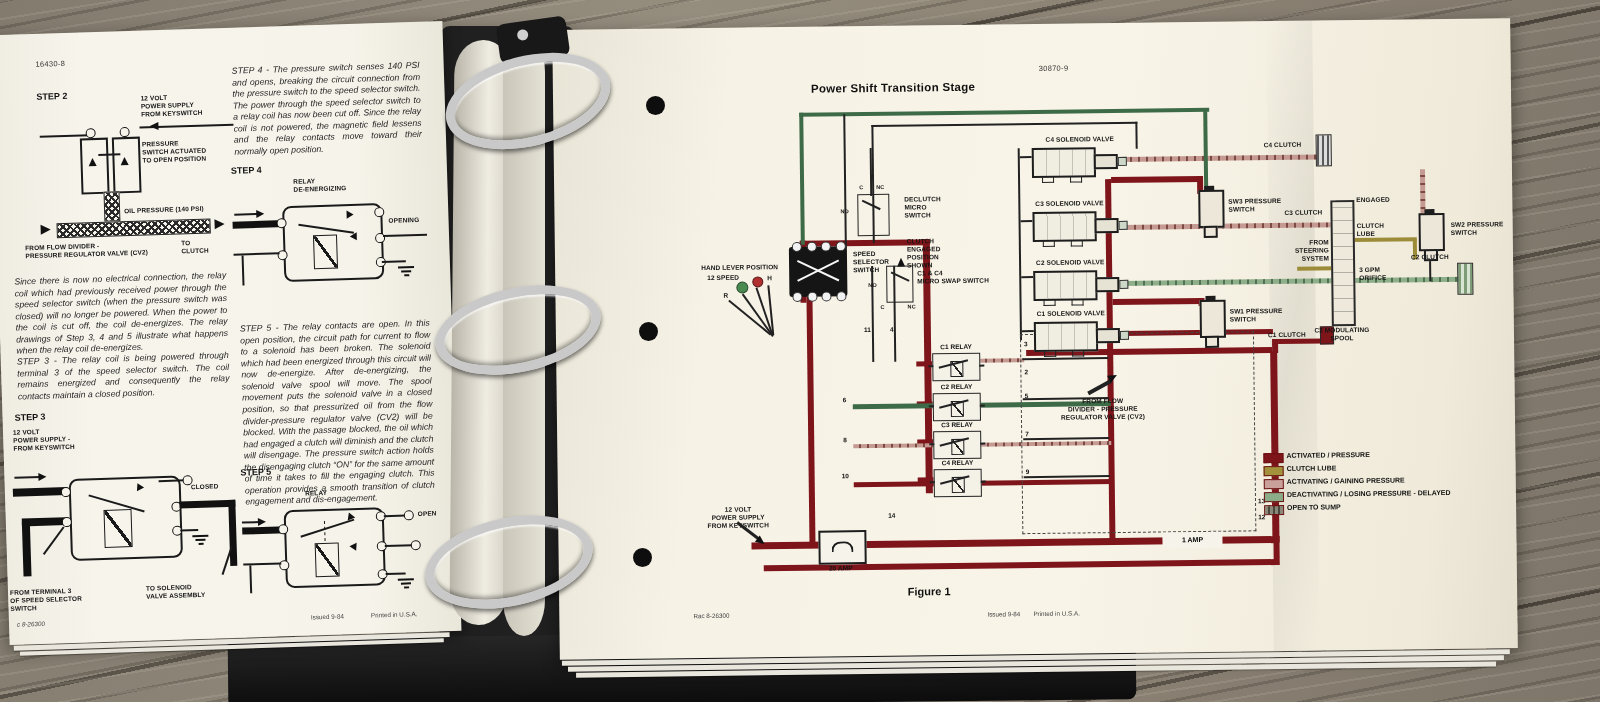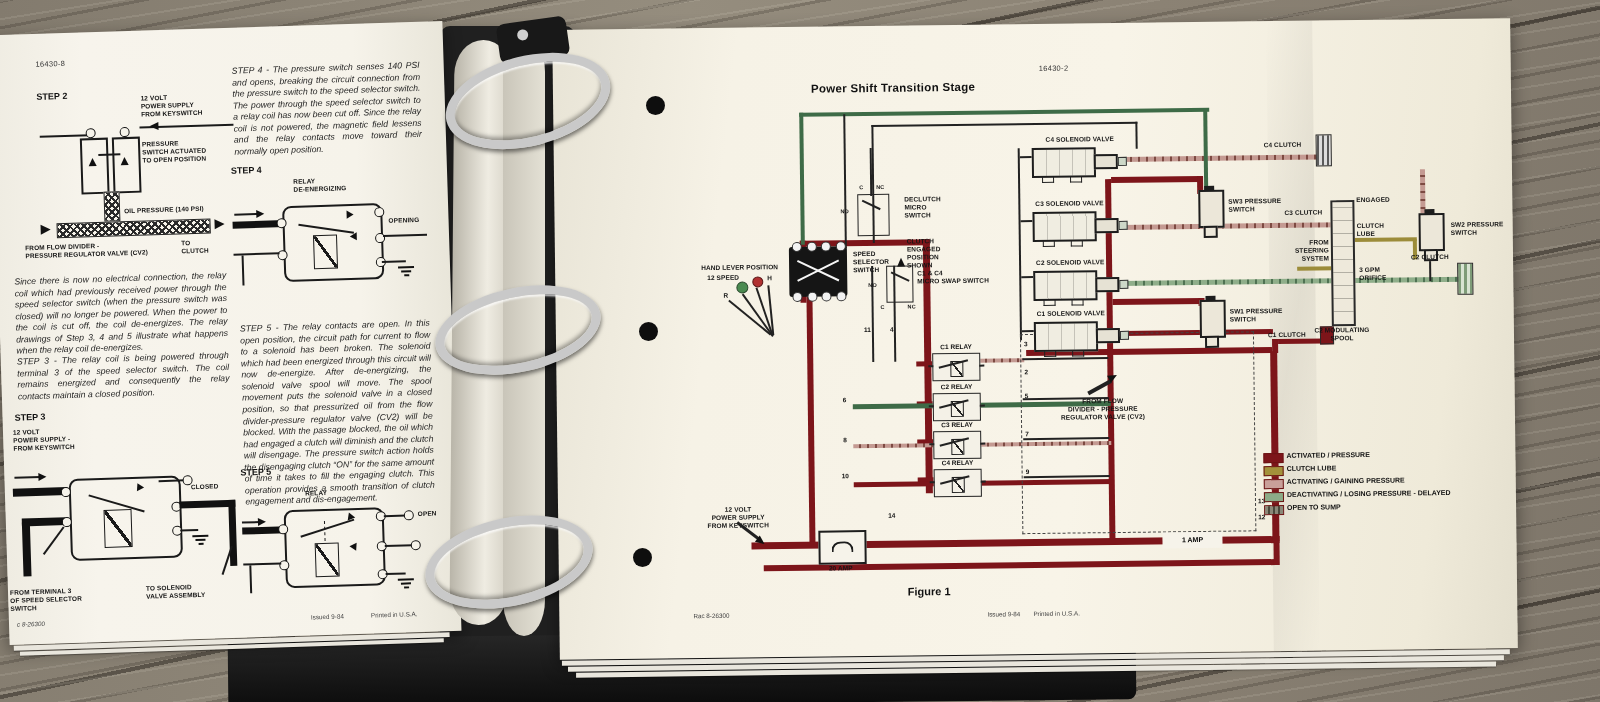--- a/index.html
+++ b/index.html
@@ -246,21 +246,21 @@
     </div>
 
     <div class="foot" style="left:302px;top:588px">Issued 9-84</div>
     <div class="foot" style="left:362px;top:588px">Printed in U.S.A.</div>
     <div class="stack" style="left:4px;bottom:-6px;width:436px;height:5px"></div>
     <div class="stack" style="left:10px;bottom:-11px;width:424px;height:4px"></div>
   </div>
 
   <div class="page page-right">
     <div class="crease"></div>
-    <div class="hdr" style="left:486px;top:40px">16430-2</div>
+    <div class="hdr" style="left:486px;top:40px">30870-9</div>
     <div class="title" style="left:258px;top:56px">Power Shift Transition Stage</div>
 
     <div id="wires">
         <div class="w r" style="left: 245px; top: 214px; width: 130px; height: 6px;"></div>
         <div class="w r" style="left: 245px; top: 214px; width: 6px; height: 62px;"></div>
         <div class="w r" style="left: 251px; top: 270px; width: 6px; height: 249px;"></div>
         <div class="w r" style="left: 193px; top: 515px; width: 528px; height: 7px;"></div>
         <div class="w r" style="left: 205px; top: 538px; width: 512px; height: 6px;"></div>
         <div class="w r" style="left: 715px; top: 515px; width: 6px; height: 29px;"></div>
         <div class="w r" style="left: 714px; top: 330px; width: 7px; height: 190px;"></div>

